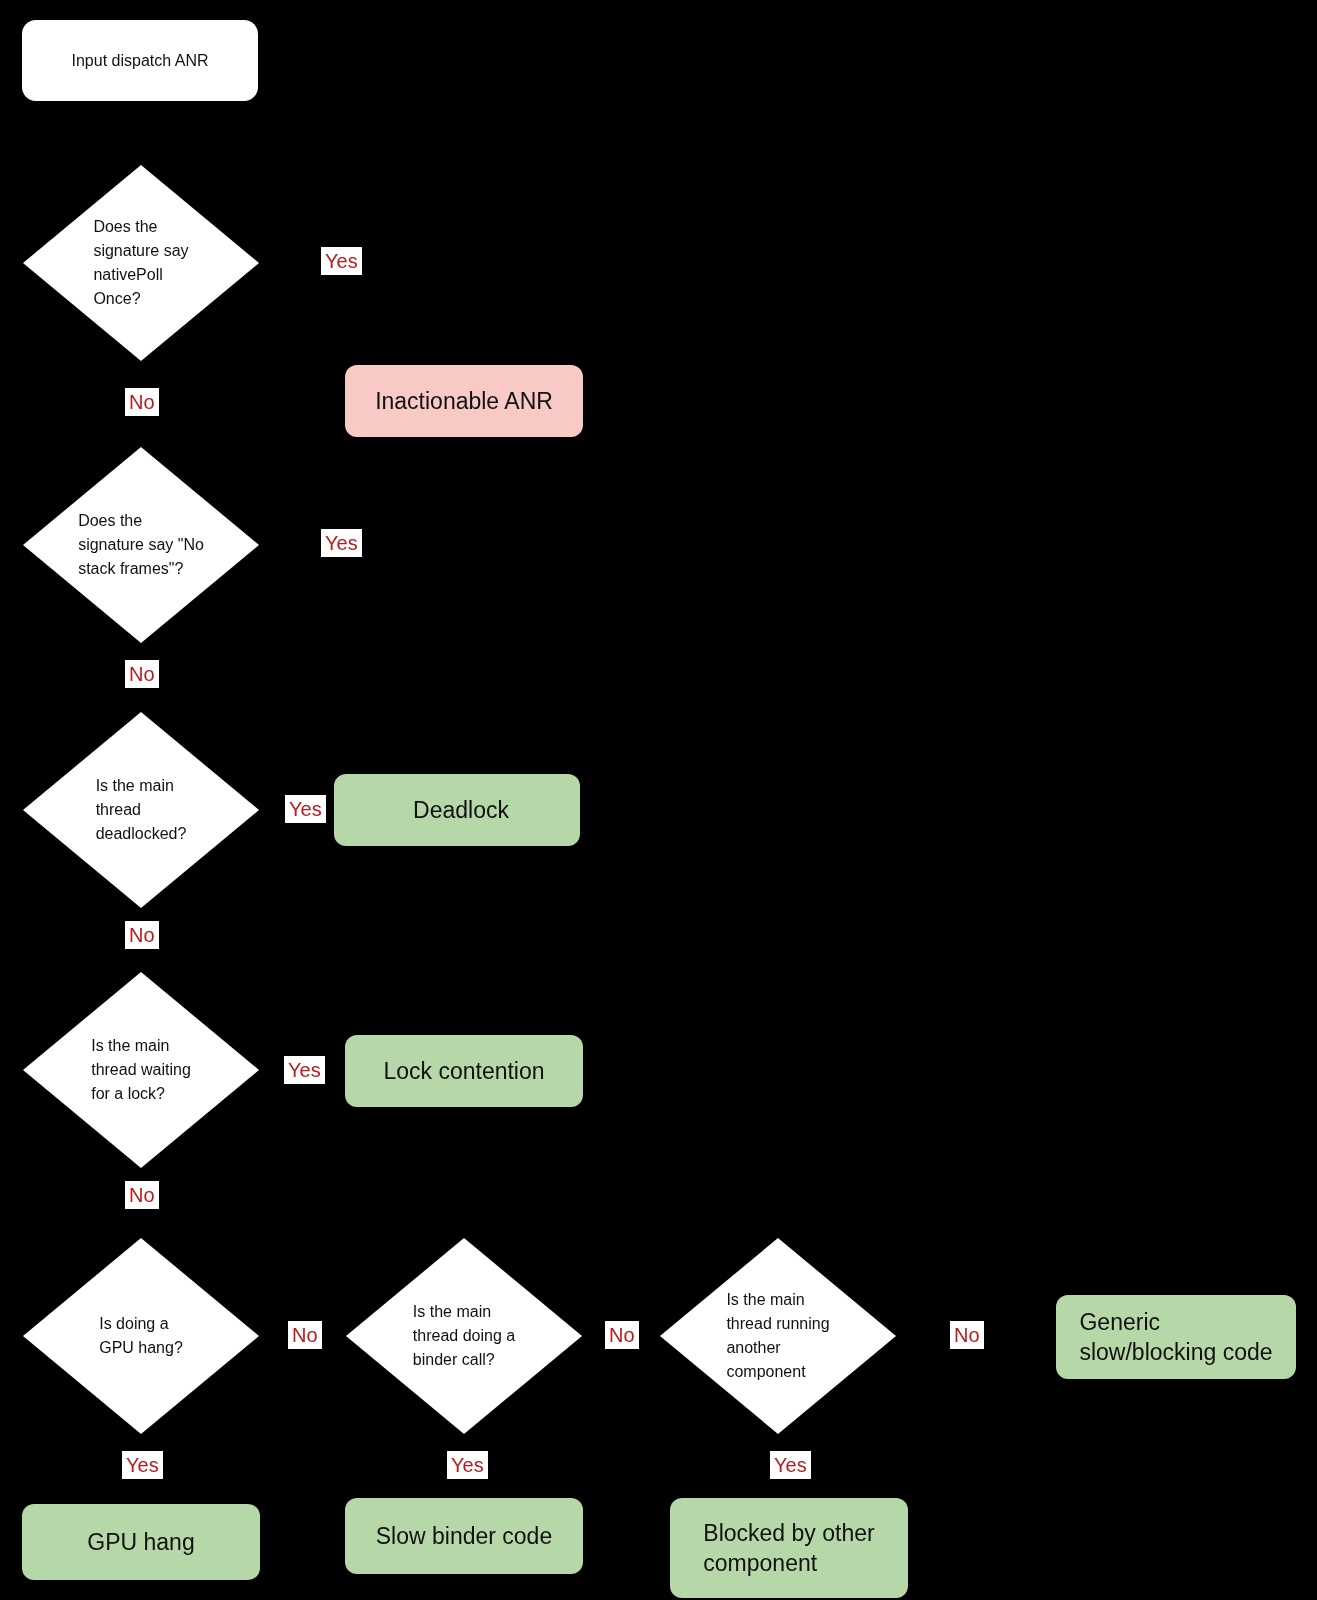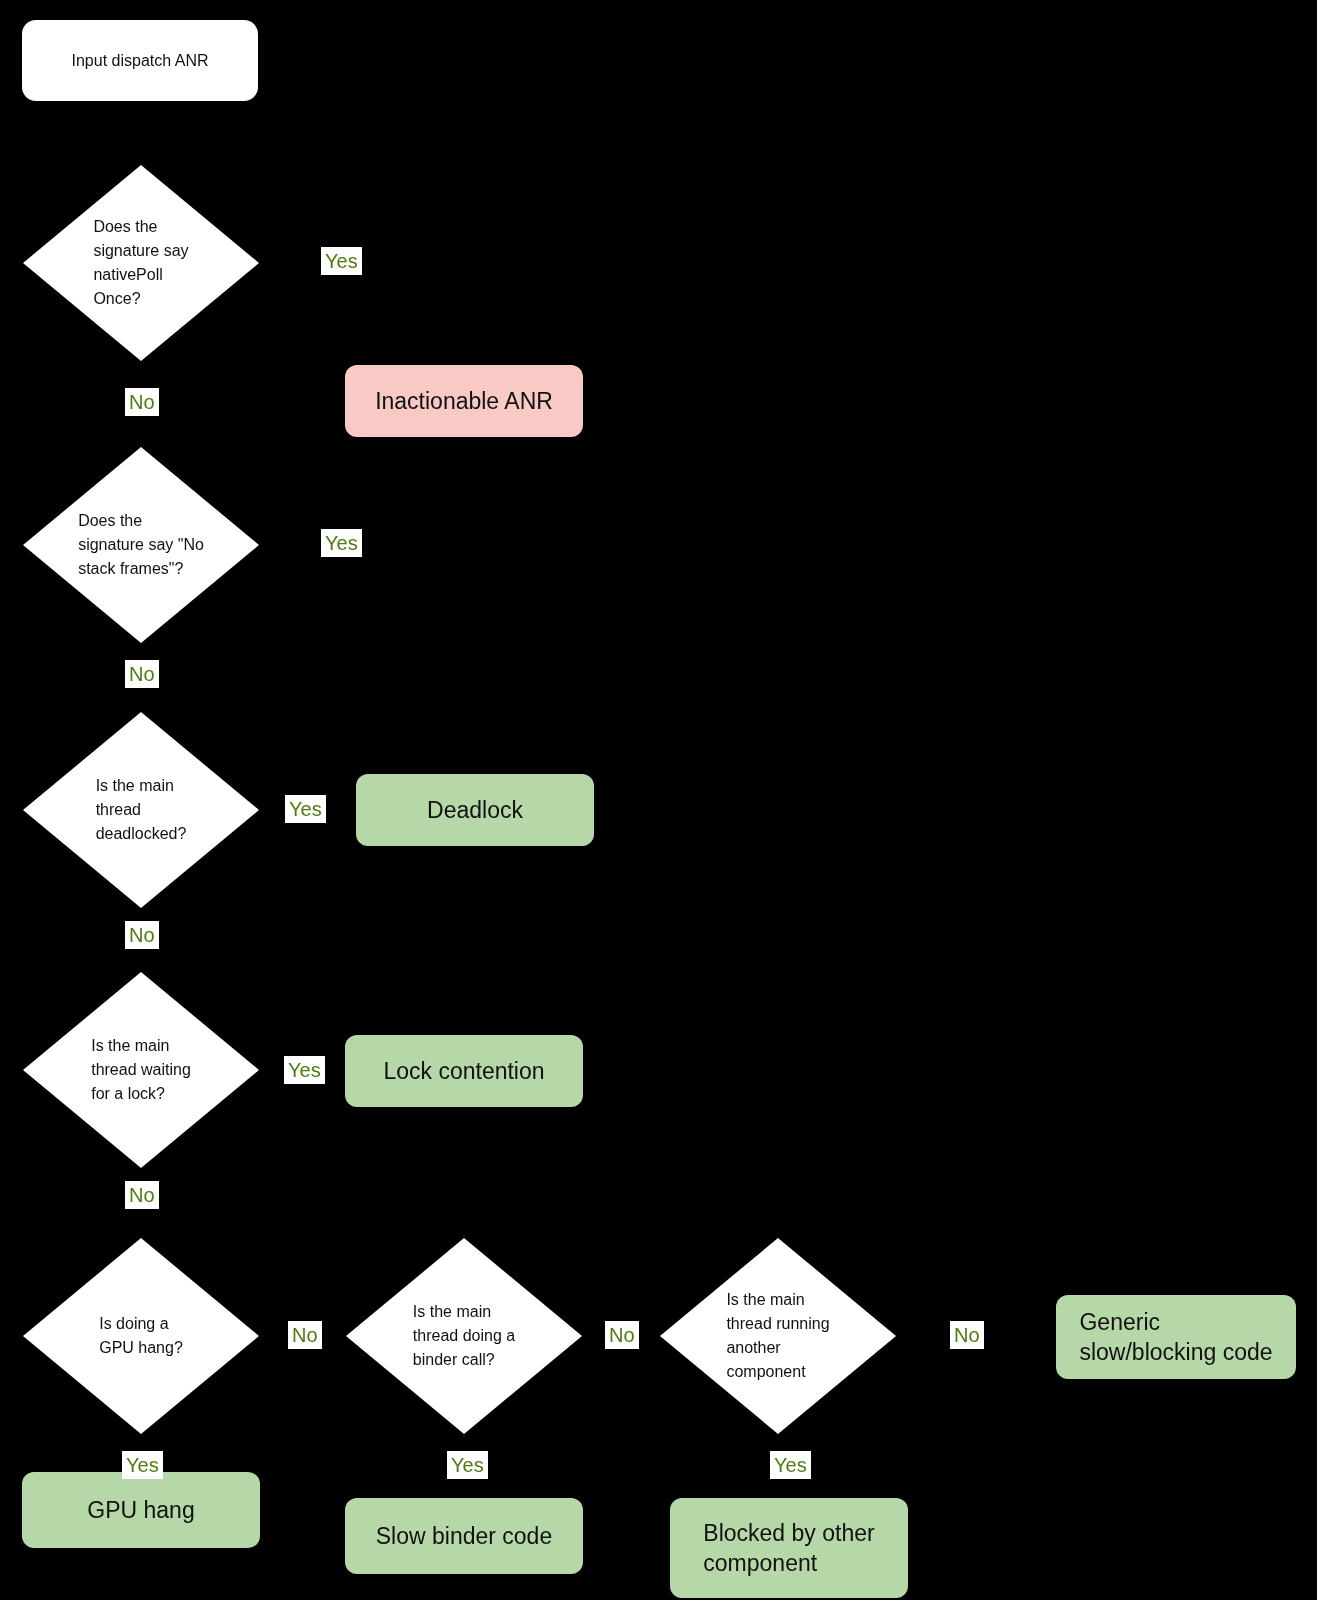--- a/index.html
+++ b/index.html
@@ -52,31 +52,31 @@
     border-radius: 12px;
     display: flex; align-items: center; justify-content: center;
     font-size: 23px;
     line-height: 30px;
     text-align: left;
     white-space: pre-line;
   }
   .green { background: #b6d7a8; }
   .pink  { background: #f8c9c5; }
   #r-inactionable { left: 345px;  top: 365px;  width: 238px; height: 72px; }
-  #r-deadlock     { left: 356px;  top: 774px;  width: 238px; height: 72px; }
+  #r-deadlock     { left: 334px;  top: 774px;  width: 238px; height: 72px; padding-left: 8px; }
   #r-lock         { left: 345px;  top: 1035px; width: 238px; height: 72px; }
   #r-generic      { left: 1056px; top: 1295px; width: 240px; height: 84px; }
-  #r-gpu          { left: 22px;   top: 1472px; width: 238px; height: 76px; }
+  #r-gpu          { left: 22px;   top: 1504px; width: 238px; height: 76px; }
   #r-slow         { left: 345px;  top: 1498px; width: 238px; height: 76px; }
   #r-blocked      { left: 670px;  top: 1498px; width: 238px; height: 100px; }
   
   .lbl {
     position: absolute;
     background: #ffffff;
-    color: #4d7c0f;
+    color: #b91c1c;
     font-size: 20px;
     line-height: 26px;
     padding: 1px 4px;
   }
   #yes1 { left: 321px; top: 247px;  }
   #yes2 { left: 321px; top: 529px;  }
   #yes3 { left: 285px; top: 795px;  }
   #yes4 { left: 284px; top: 1056px; }
   #no1  { left: 125px; top: 388px;  }
   #no2  { left: 125px; top: 660px;  }

